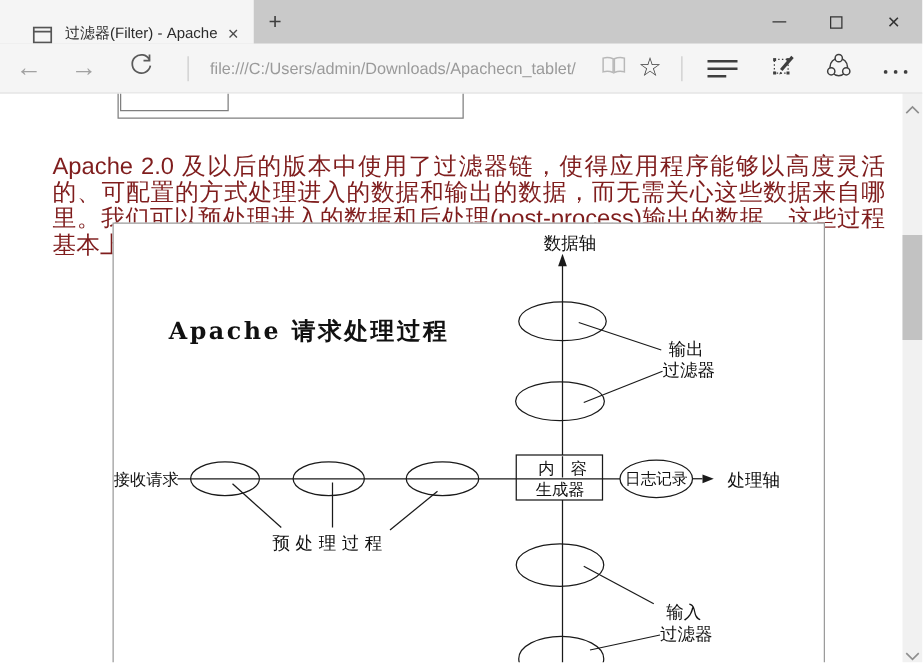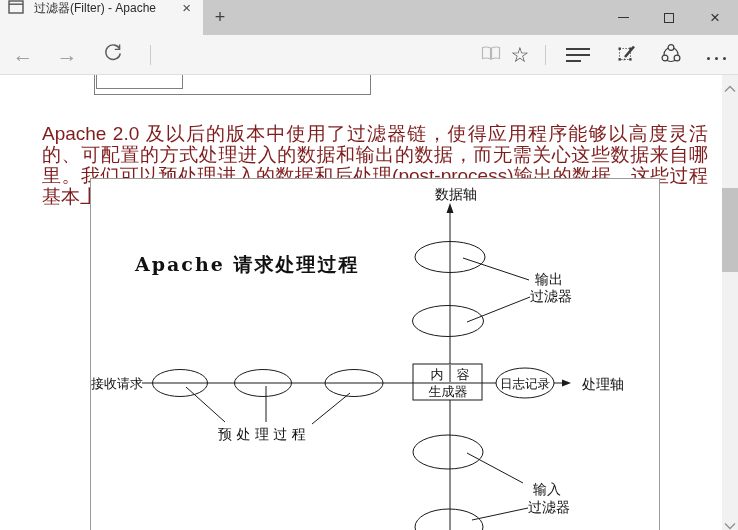--- a/index.html
+++ b/index.html
@@ -2,21 +2,21 @@
 <html><head>
 <meta charset="utf-8">
 <style>
   html,body{margin:0;padding:0;}
   body{width:738px;height:530px;position:relative;overflow:hidden;
        font-family:"Liberation Sans",sans-serif;background:#fff;}
 
   
   .titlebar{position:absolute;left:0;top:0;width:738px;height:35px;background:#c9c9c9;}
   .tab{position:absolute;left:0;top:0;width:203px;height:35px;background:#f5f5f5;
-       display:flex;align-items:flex-start;box-sizing:border-box;padding:0 8px 0 8px;}
+       display:flex;align-items:flex-end;box-sizing:border-box;padding:0 8px 0 26px;}
   .favicon{width:16px;height:14px;flex:0 0 auto;}
   .tab-title{font-size:12px;color:#2b2b2b;margin-left:10px;flex:1 1 auto;
              white-space:nowrap;overflow:hidden;}
   .tab-close{font-size:15px;color:#4d4d4d;padding:0 4px;cursor:default;line-height:1;}
   .newtab{position:absolute;left:204px;top:0;width:32px;height:35px;color:#3f3f3f;
           font-size:18px;display:flex;align-items:center;justify-content:center;font-weight:400;}
   .win-controls{position:absolute;right:0;top:0;height:35px;display:flex;}
   .win-btn{width:46px;height:35px;display:flex;align-items:center;justify-content:center;color:#333;}
   .min-glyph{width:11px;height:1px;background:#333;}
   .max-glyph{width:10px;height:10px;border:1px solid #333;box-sizing:border-box;background:transparent;}
@@ -97,20 +97,23 @@
   </div>
   <div class="nav-item" style="left:96px;width:34px;">
     <span>
       <svg width="22" height="22" viewBox="0 0 22 22">
         <path d="M17.6 6.8 A7.3 7.3 0 1 0 18.3 11.5" fill="none" stroke="#5a5a5a" stroke-width="1.4"></path>
         <polyline points="17.6,2.6 17.6,7.4 12.8,7.4" fill="none" stroke="#5a5a5a" stroke-width="1.4"></polyline>
       </svg>
     </span>
   </div>
   <div class="vsep" style="left:150px;"></div>
+  <div class="url-text">
+    <span>file:///C:/Users/admin/Downloads/Apachecn_tablet/</span>
+  </div>
   <div class="nav-item" style="left:474px;width:34px;">
     <span>
       <svg width="22" height="18" viewBox="0 0 22 18">
         <path d="M2.5 3.5 Q6.5 2.3 10.5 4 L10.5 15 Q6.5 13.3 2.5 14.5 Z" fill="none" stroke="#b8b8b8" stroke-width="1.2"></path>
         <path d="M19.5 3.5 Q15.5 2.3 11.5 4 L11.5 15 Q15.5 13.3 19.5 14.5 Z" fill="none" stroke="#b8b8b8" stroke-width="1.2"></path>
       </svg>
     </span>
   </div>
   <div class="nav-item" style="left:503px;width:34px;">
     <span class="star-glyph">☆</span>

